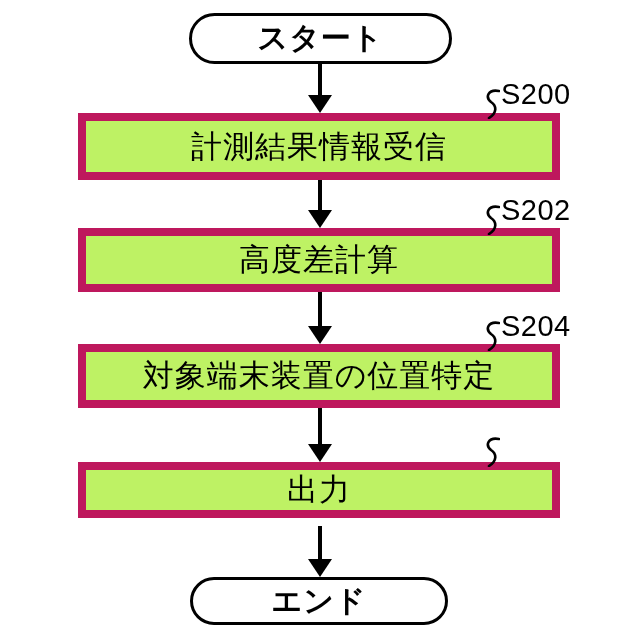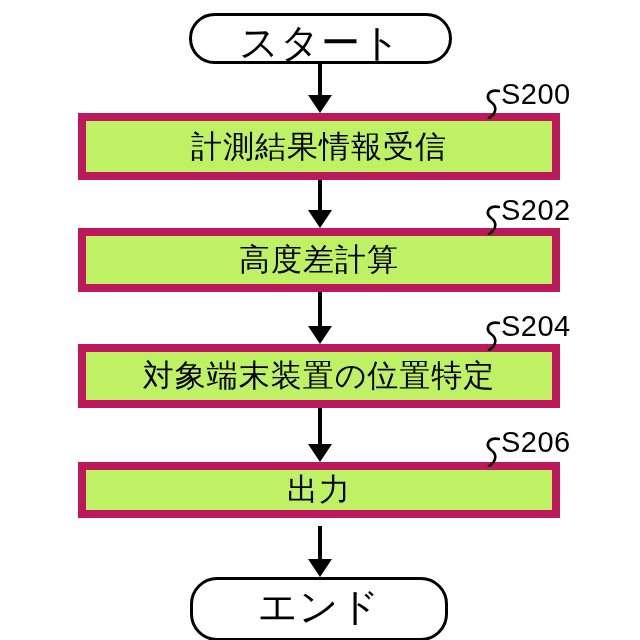--- a/index.html
+++ b/index.html
@@ -11,29 +11,29 @@
     font-family: "Liberation Sans", "DejaVu Sans", sans-serif;
     color: #000;
     overflow: hidden;
   }
   .terminal {
     position: absolute;
     border: 3.5px solid #000;
     border-radius: 27px;
     background: #fff;
     display: flex;
-    align-items: flex-start;
+    align-items: center;
     justify-content: center;
-    font-size: 39px;
-    font-weight: 400;
+    font-size: 30px;
+    font-weight: 700;
     letter-spacing: 1px;
     box-sizing: border-box;
   }
   .terminal.start { left: 189px; top: 13px;  width: 263px; height: 51px; }
-  .terminal.end   { left: 190px; top: 577px; width: 258px; height: 64px; }
+  .terminal.end   { left: 190px; top: 577px; width: 258px; height: 48px; }
   .process {
     position: absolute;
     left: 78px;
     width: 482px;
     border: 8px solid #be185d;
     background: #bef264;
     display: flex;
     align-items: center;
     justify-content: center;
     font-size: 31px;
@@ -126,21 +126,20 @@
   <div class="arrow-shaft" style="top:408px; height:37px;"></div>
   <div class="arrow-head" style="top:444px;"></div>
 
   <div class="process p4">
     <span>出力</span>
   </div>
   <div class="step-label lab4">
     <svg class="squiggle" width="16" height="30" viewBox="0 0 16 30">
       <path d="M15 2 C4 0 1 8 7 13 C13 17 13 24 5 29" fill="none" stroke="#000" stroke-width="2.6" stroke-linecap="round"></path>
     </svg>
-    <span class="lbl">S206</span>
   </div>
 
   <div class="arrow-shaft" style="top:526px; height:34px;"></div>
   <div class="arrow-head" style="top:559px;"></div>
 
   <div class="terminal end">
     <span>エンド</span>
   </div>
 
 </div>

